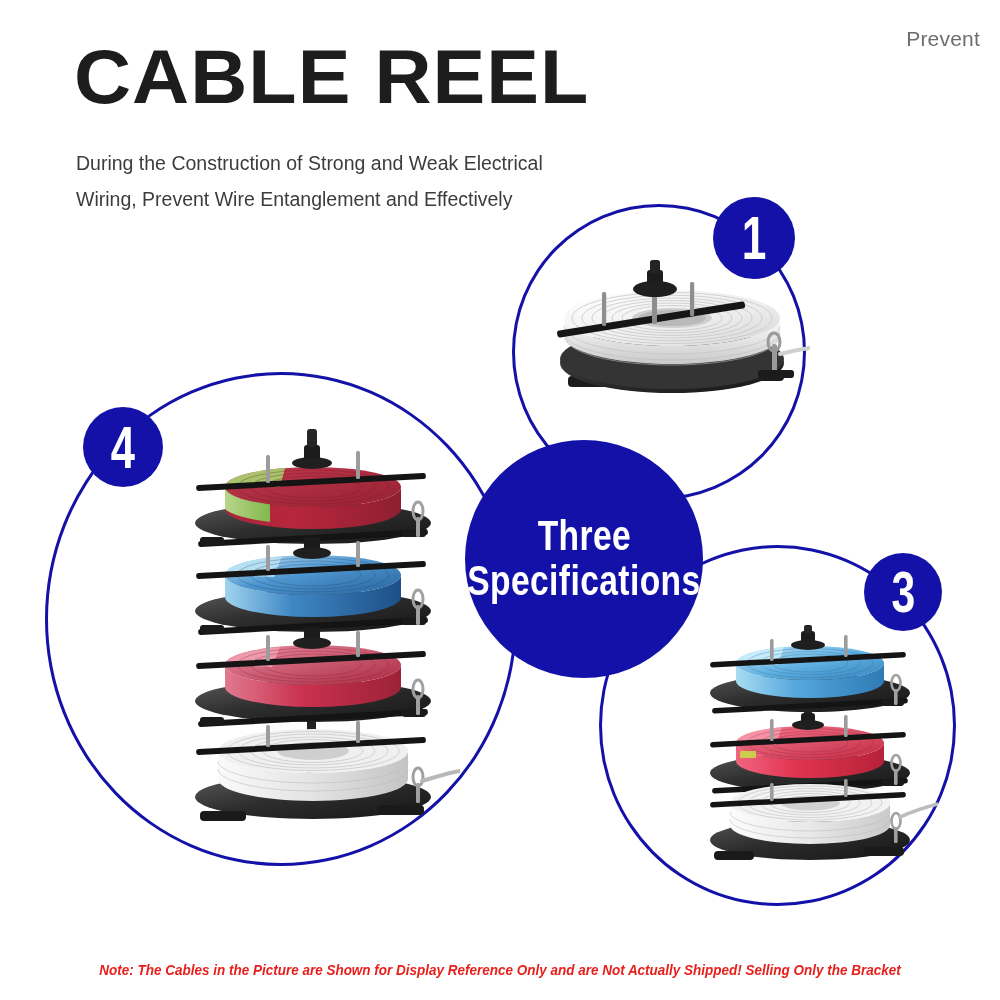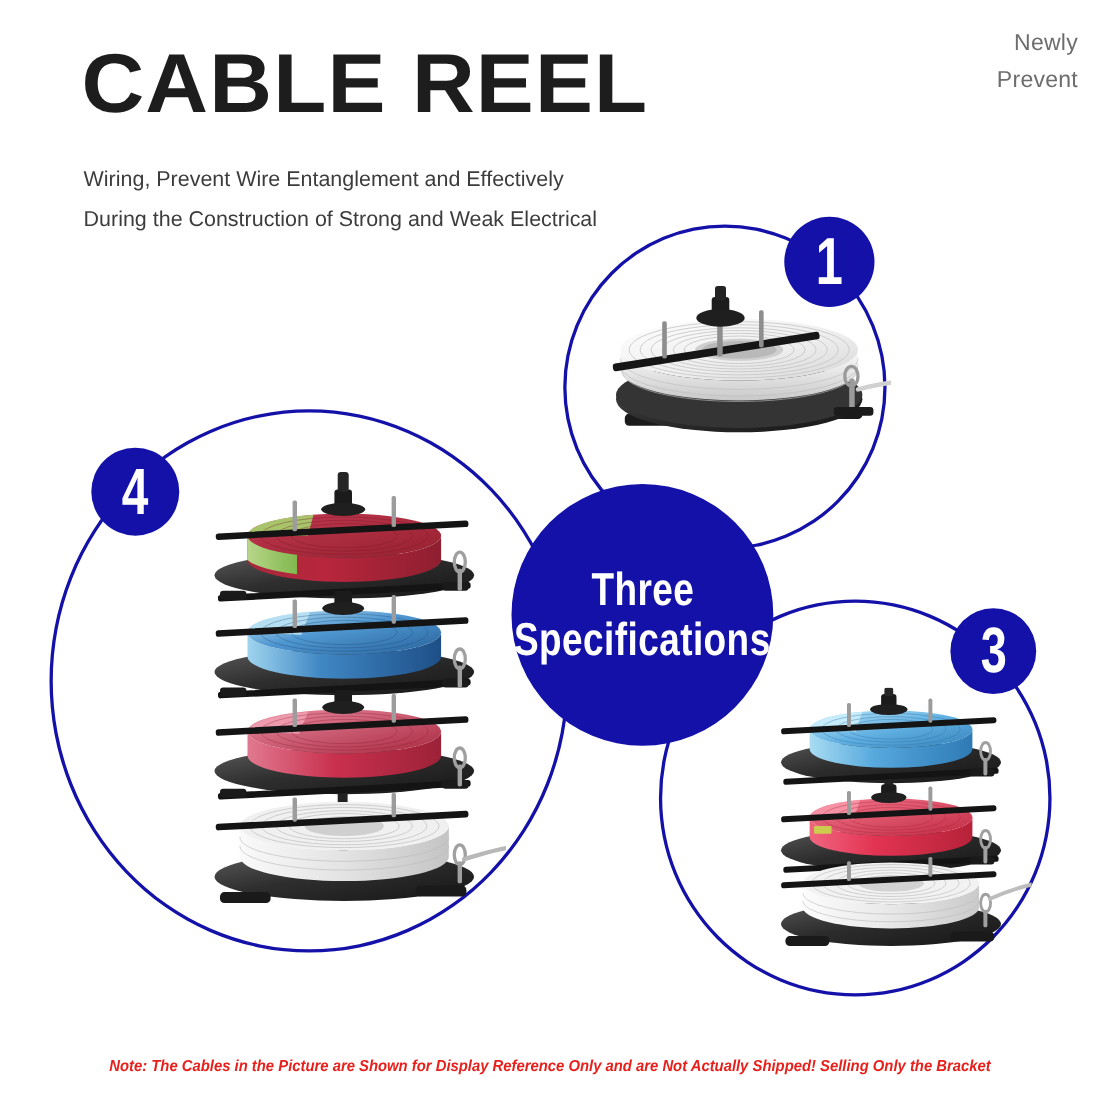--- a/index.html
+++ b/index.html
@@ -124,29 +124,28 @@
     transform: scaleX(0.93);
     white-space: nowrap;
   }
 </style>
 </head>
 <body>
 
 <div id="page">
 
   <div id="badge-newly">
-    <div>Newly</div>
     <div>Prevent</div>
   </div>
 
   <div id="page-title">CABLE REEL</div>
 
   <div id="subtitle">
+    <div>During the Construction of Strong and Weak Electrical</div>
     <div>Wiring, Prevent Wire Entanglement and Effectively</div>
-    <div>During the Construction of Strong and Weak Electrical</div>
   </div>
 
   <div class="ring" style="left:512px; top:204px; width:294px; height:296px; border:3.5px solid #1411a8;"></div>
 
   <div class="ring" style="left:45px; top:372px; width:472px; height:494px; border:3.5px solid #1411a8;"></div>
 
   <div class="ring" style="left:599px; top:545px; width:357px; height:361px; border:3.5px solid #1411a8;"></div>
 
   <div class="photo" style="left:540px; top:258px; width:270px; height:150px;">
     <svg width="270" height="150" viewBox="0 0 270 150" xmlns="http://www.w3.org/2000/svg">

